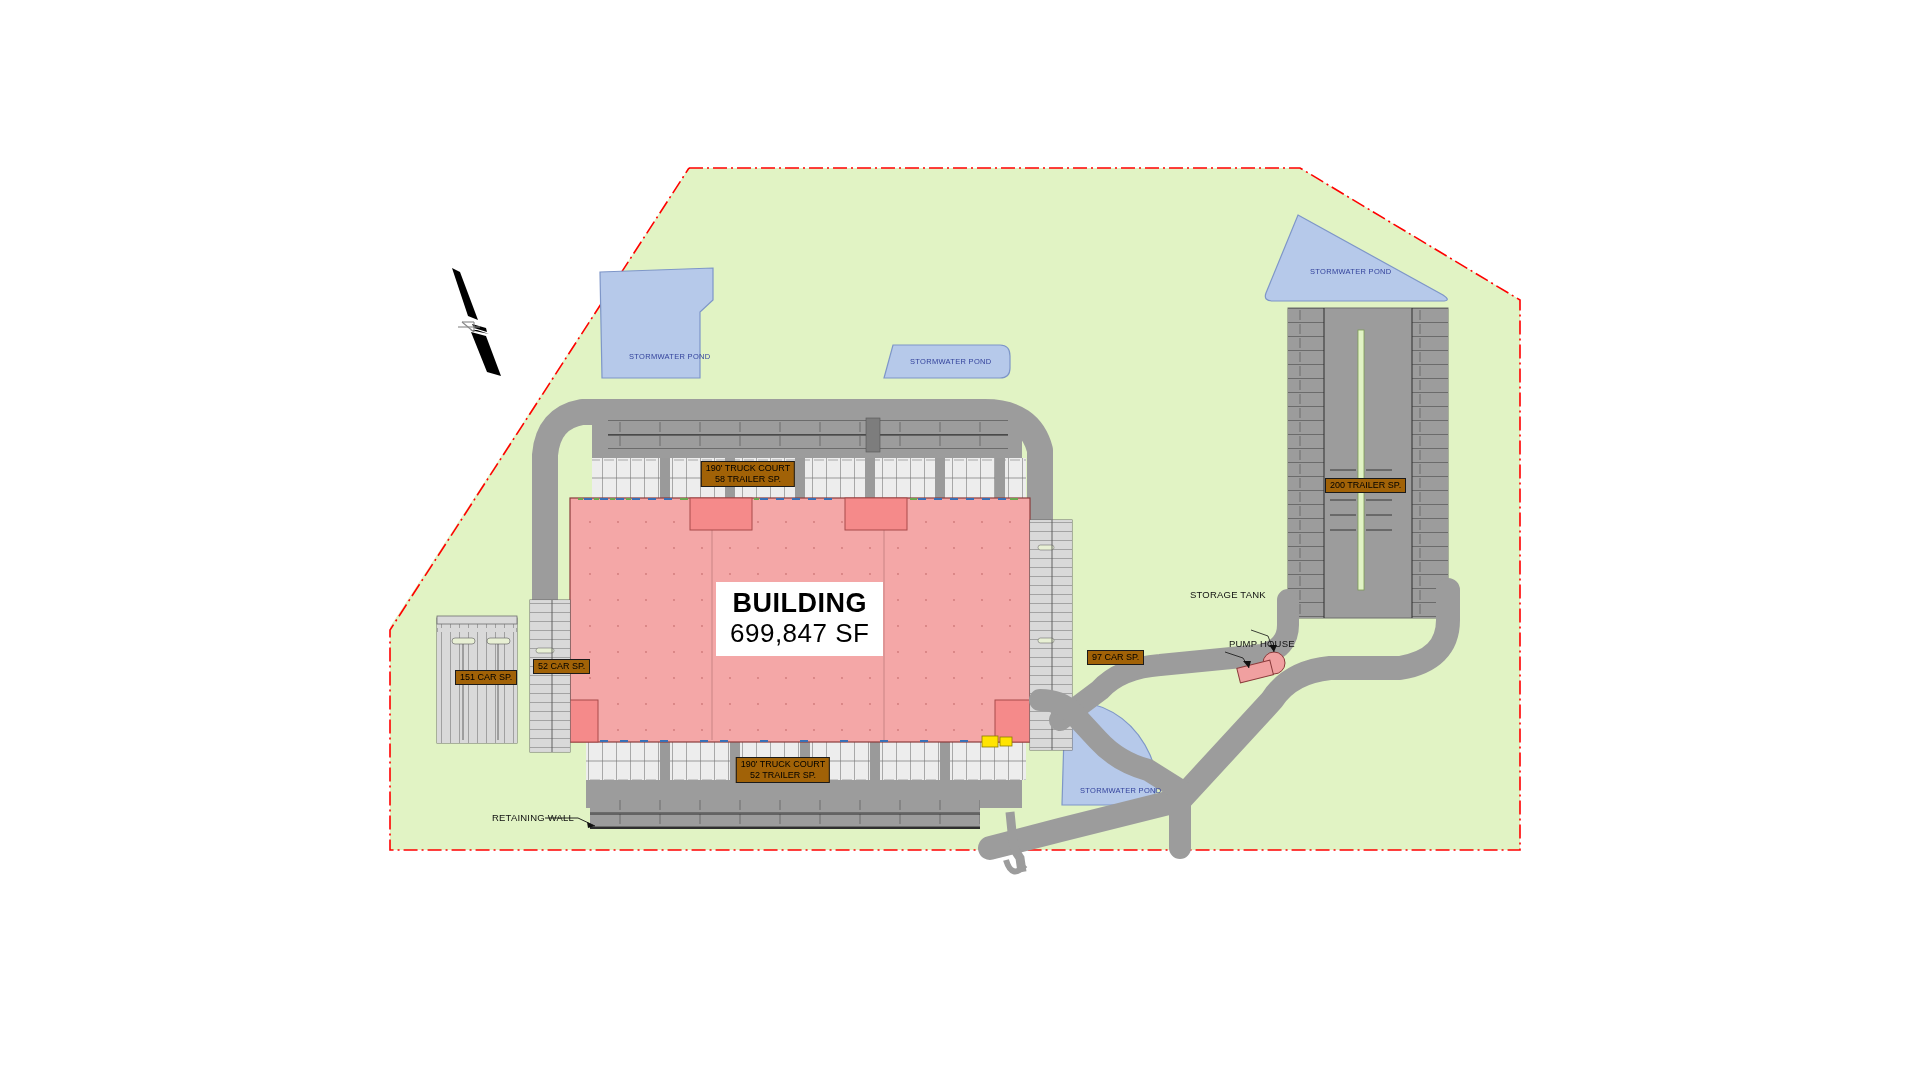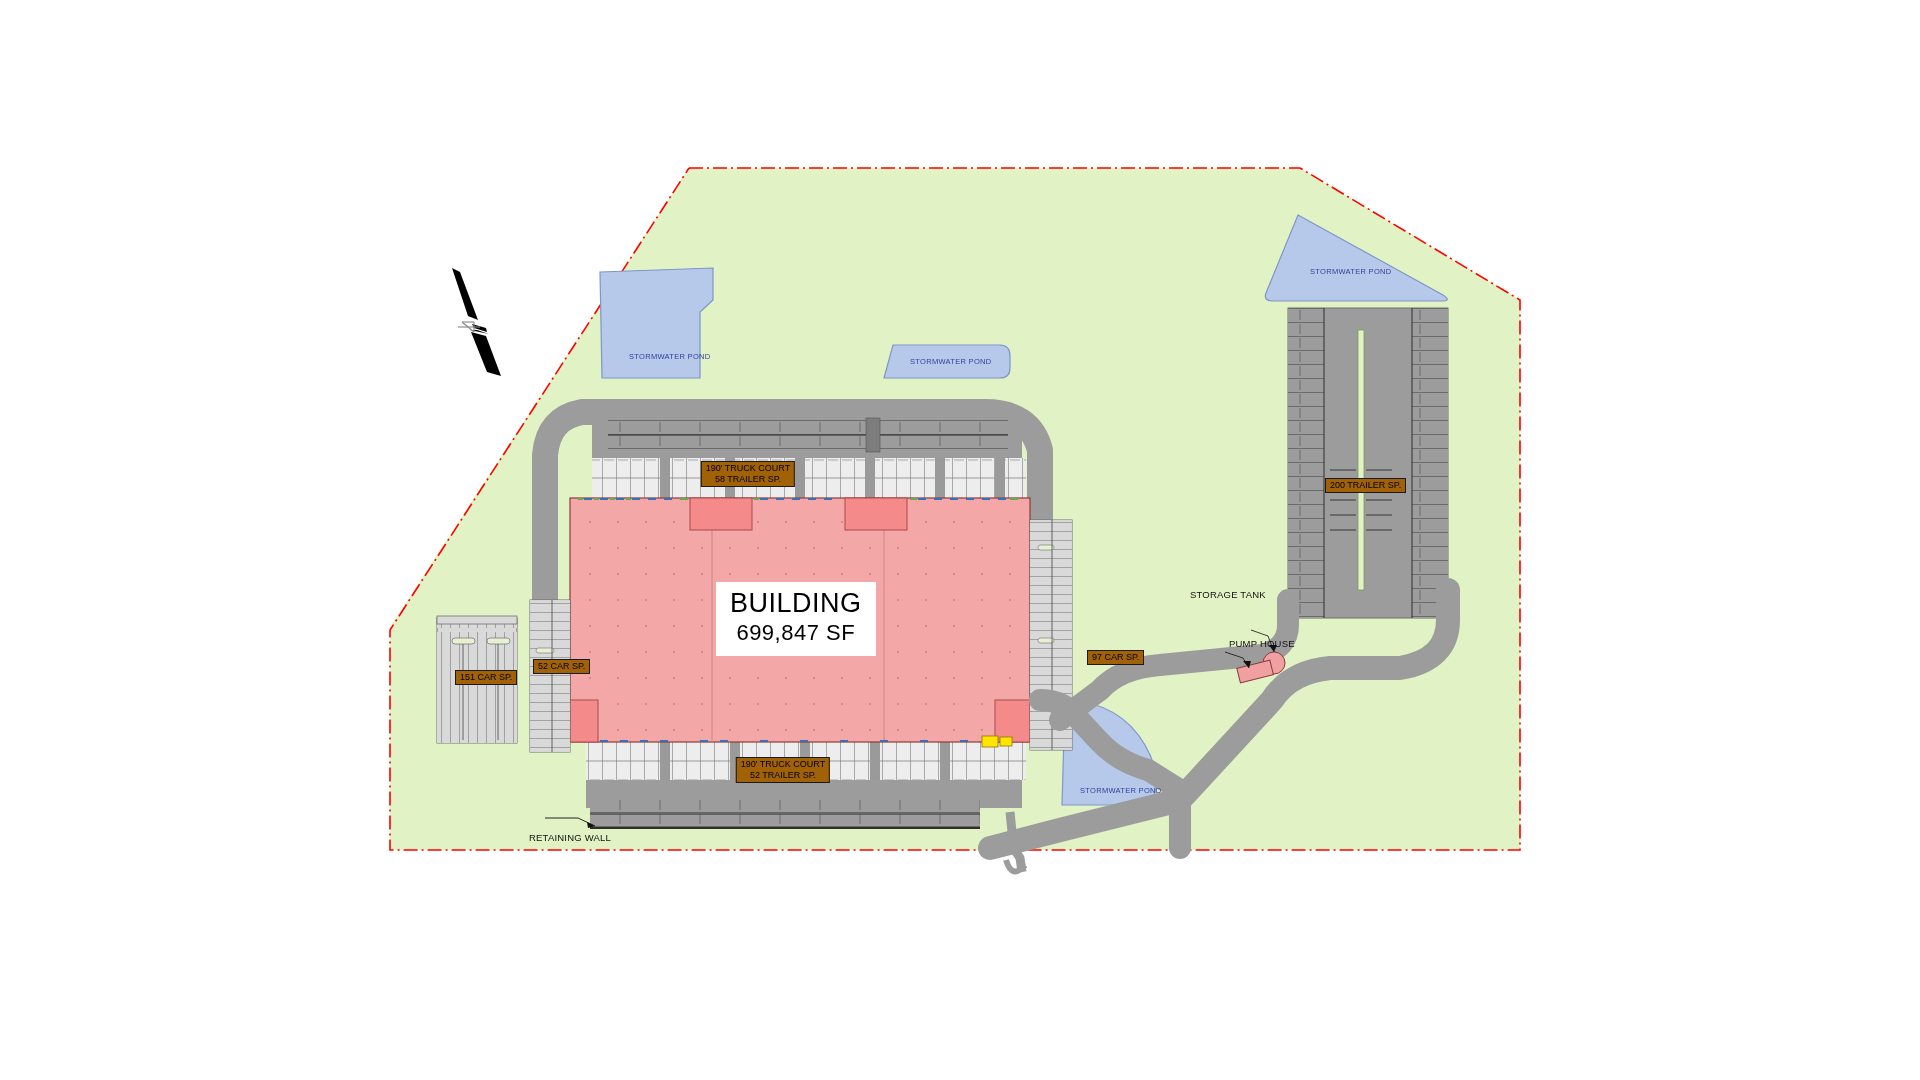--- a/index.html
+++ b/index.html
@@ -56,30 +56,30 @@
   }
   #bldg-label {
     position: absolute;
     background: #ffffff;
     text-align: center;
     padding: 6px 14px 8px 14px;
     box-sizing: border-box;
   }
   #bldg-label .t1 {
     font-family: "Liberation Sans", sans-serif;
-    font-weight: normal;
+    font-weight: bold;
     font-size: 27px;
     line-height: 30px;
     color: #000000;
     letter-spacing: 0.5px;
   }
   #bldg-label .t2 {
     font-family: "Liberation Sans", sans-serif;
     font-weight: normal;
-    font-size: 22px;
+    font-size: 26px;
     line-height: 30px;
     color: #000000;
     letter-spacing: 0.5px;
   }
 </style>
 </head>
 <body>
 
 <div id="sheet">
 
@@ -369,21 +369,21 @@
   <div class="lbl" style="left:533px; top:659px;">52 CAR SP.</div>
 
   <div class="lbl" style="left:1087px; top:650px;">97 CAR SP.</div>
 
   <div class="lbl" style="left:1325px; top:478px;">200 TRAILER SP.</div>
 
   <div class="plain" style="left:1190px; top:589px;text-align:center;">STORAGE TANK</div>
 
   <div class="plain" style="left:1188px; top:638px;padding-left:41px;">PUMP HOUSE</div>
 
-  <div class="plain" style="left:492px; top:832px;margin-left:37px;">RETAINING WALL</div>
+  <div class="plain" style="left:492px; top:812px;">RETAINING WALL</div>
 
   <div class="pondlbl" style="left:629px; top:352px;">STORMWATER POND</div>
 
   <div class="pondlbl" style="left:910px; top:357px;">STORMWATER POND</div>
 
   <div class="pondlbl" style="left:1310px; top:267px;">STORMWATER POND</div>
 
   <div class="pondlbl" style="left:1080px; top:786px;">STORMWATER POND</div>
 
   <div id="bldg-label" style="left:716px; top:582px;">

